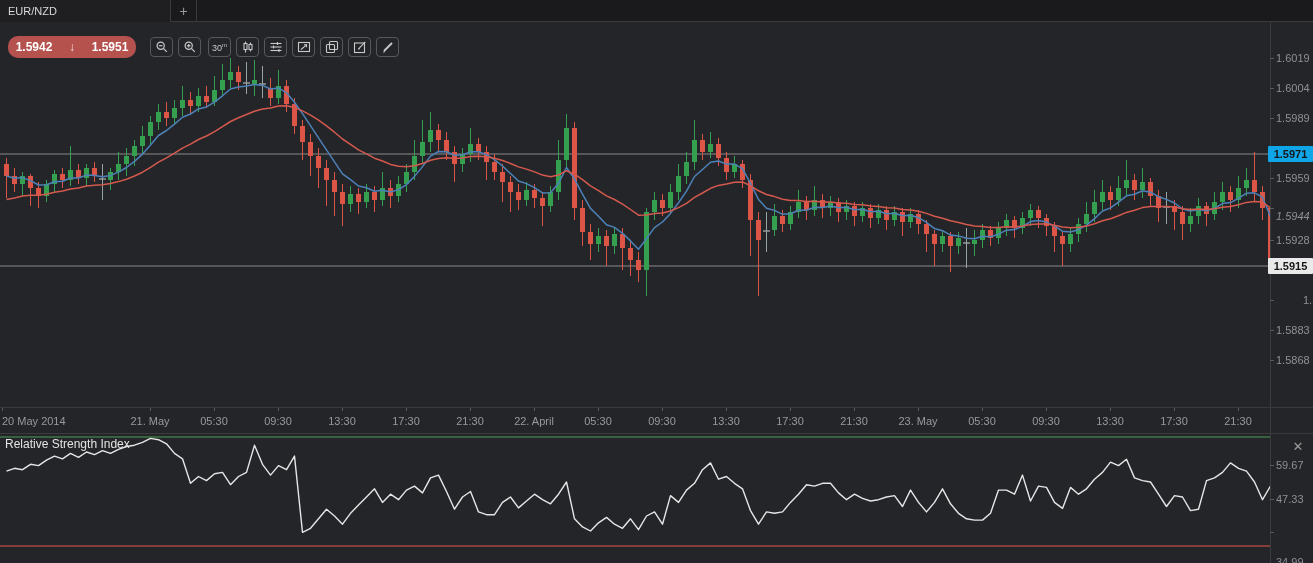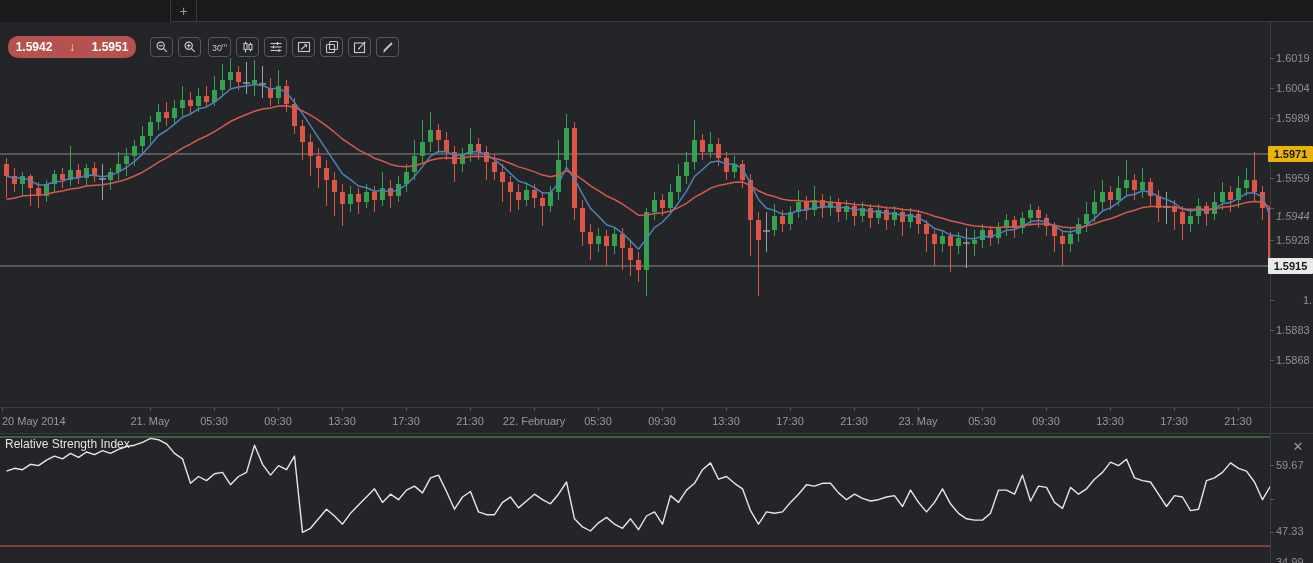--- a/index.html
+++ b/index.html
@@ -45,20 +45,23 @@
   .rsi-tick{position:absolute;left:1276px;color:#8e9094;font-size:11px;}
   .rsi-close{position:absolute;left:1290px;top:438px;width:16px;height:16px;color:#9a9a9a;font-size:13px;
        display:flex;align-items:center;justify-content:center;cursor:pointer;}
 </style>
 </head>
 <body>
 
 <div id="app">
 
   <div class="tabbar">
+    <div class="tab-active">
+      <span>EUR/NZD</span>
+    </div>
     <div class="newtab">
       <span>+</span>
     </div>
     <div class="tabbar-line"></div>
   </div>
 
   <svg id="chart-svg" width="1270" height="385" viewBox="0 0 1270 385">
       <line x1="0" y1="131.99999999999886" x2="1270" y2="131.99999999999886" stroke="#8a8a8a" stroke-width="1"></line>
       <line x1="0" y1="243.99999999999994" x2="1270" y2="243.99999999999994" stroke="#8a8a8a" stroke-width="1"></line>
       <line x1="6.5" y1="135.99999999999844" x2="6.5" y2="175.9999999999985" stroke="#dc5546" stroke-width="1"></line>
@@ -395,21 +398,21 @@
       <div class="price-label" style="top: 210px; font-style: italic;">1.5944</div>
       <div class="ptick" style="top: 208px;"></div>
       <div class="price-label" style="top: 234px;">1.5928</div>
       <div class="ptick" style="top: 240px;"></div>
       <div class="price-label" style="top: 294px; margin-left: 27px;">1.5898</div>
       <div class="ptick" style="top: 300px;"></div>
       <div class="price-label" style="top: 324px;">1.5883</div>
       <div class="ptick" style="top: 330px;"></div>
       <div class="price-label" style="top: 354px;">1.5868</div>
       <div class="ptick" style="top: 360px;"></div>
-      <div class="price-chip" style="top: 146px; background: #eab308;">1.5971</div>
+      <div class="price-chip" style="top: 146px; background: #0ea5e9;">1.5971</div>
       <div class="price-chip" style="top: 258px; background: rgb(233, 233, 233);">1.5915</div>
     </div>
 
   <div class="quote">
     <span class="sell">1.5942</span>
     <span class="dir">↓</span>
     <span class="buy">1.5951</span>
   </div>
 
   <div class="tbtn" style="left:150px">
@@ -501,21 +504,21 @@
       <div class="tlabel" style="left: 214px;">05:30</div>
       <div class="ttick" style="left: 214px;"></div>
       <div class="tlabel" style="left: 278px;">09:30</div>
       <div class="ttick" style="left: 278px;"></div>
       <div class="tlabel" style="left: 342px;">13:30</div>
       <div class="ttick" style="left: 342px;"></div>
       <div class="tlabel" style="left: 406px;">17:30</div>
       <div class="ttick" style="left: 406px;"></div>
       <div class="tlabel" style="left: 470px;">21:30</div>
       <div class="ttick" style="left: 470px;"></div>
-      <div class="tlabel" style="left: 534px;">22. February</div>
+      <div class="tlabel" style="left: 534px;">22. April</div>
       <div class="ttick" style="left: 534px;"></div>
       <div class="tlabel" style="left: 598px;">05:30</div>
       <div class="ttick" style="left: 598px;"></div>
       <div class="tlabel" style="left: 662px;">09:30</div>
       <div class="ttick" style="left: 662px;"></div>
       <div class="tlabel" style="left: 726px;">13:30</div>
       <div class="ttick" style="left: 726px;"></div>
       <div class="tlabel" style="left: 790px;">17:30</div>
       <div class="ttick" style="left: 790px;"></div>
       <div class="tlabel" style="left: 854px;">21:30</div>
@@ -540,19 +543,19 @@
       <line x1="0" y1="113" x2="1270" y2="113" stroke="#e4564a" stroke-width="1.2"></line>
       <polyline points="6.5,38.1 14.5,35.3 22.5,36.7 30.5,31.3 38.5,32.6 46.5,27.2 54.5,23.1 62.5,25.8 70.5,20.4 78.5,24.4 86.5,19.0 94.5,21.7 102.5,17.6 110.5,20.4 118.5,16.3 126.5,13.5 134.5,12.2 142.5,9.4 150.5,5.4 158.5,6.7 166.5,10.8 174.5,20.4 182.5,25.8 190.5,50.3 198.5,43.5 206.5,47.6 214.5,40.8 222.5,39.4 230.5,51.7 238.5,43.5 246.5,39.4 254.5,12.2 262.5,31.3 270.5,42.1 278.5,32.6 286.5,36.7 294.5,23.1 302.5,99.4 310.5,95.3 318.5,85.8 326.5,76.2 334.5,83.0 342.5,91.2 350.5,80.3 358.5,72.1 366.5,64.0 374.5,55.8 382.5,69.4 390.5,61.2 398.5,66.7 406.5,57.1 414.5,53.1 422.5,59.9 430.5,44.9 438.5,42.1 446.5,58.5 454.5,76.2 462.5,64.0 470.5,58.5 478.5,78.9 486.5,81.7 494.5,81.7 502.5,69.4 510.5,64.0 518.5,74.9 526.5,68.0 534.5,61.2 542.5,66.7 550.5,70.8 558.5,61.2 566.5,49.0 574.5,85.8 582.5,93.9 590.5,98.0 598.5,89.8 606.5,84.4 614.5,91.2 622.5,95.3 630.5,85.8 638.5,96.7 646.5,83.0 654.5,78.9 662.5,91.2 670.5,62.6 678.5,69.4 686.5,57.1 694.5,50.3 702.5,36.7 710.5,29.9 718.5,46.2 726.5,43.5 734.5,50.3 742.5,55.8 750.5,77.6 758.5,91.2 766.5,78.9 774.5,80.3 782.5,78.9 790.5,69.4 798.5,61.2 806.5,51.7 814.5,53.1 822.5,50.3 830.5,50.3 838.5,59.9 846.5,66.7 854.5,61.2 862.5,65.3 870.5,68.0 878.5,66.7 886.5,64.0 894.5,62.6 902.5,73.5 910.5,57.1 918.5,69.4 926.5,78.9 934.5,69.4 942.5,55.8 950.5,70.8 958.5,80.3 966.5,85.8 974.5,87.1 982.5,87.1 990.5,80.3 998.5,57.1 1006.5,57.1 1014.5,61.2 1022.5,42.1 1030.5,68.0 1038.5,53.1 1046.5,54.4 1054.5,69.4 1062.5,75.4 1070.5,54.4 1078.5,61.2 1086.5,55.8 1094.5,46.2 1102.5,39.4 1110.5,29.1 1118.5,32.6 1126.5,26.3 1134.5,44.9 1142.5,47.6 1150.5,49.0 1158.5,61.2 1166.5,73.5 1174.5,62.6 1182.5,64.0 1190.5,77.6 1198.5,76.2 1206.5,47.6 1214.5,44.9 1222.5,39.4 1230.5,29.9 1238.5,35.3 1246.5,38.1 1254.5,49.0 1262.5,66.7 1270.5,53.1 1278.5,74.9" fill="none" stroke="#e6e6e6" stroke-width="1.4" stroke-linejoin="round"></polyline>
     </svg>
   <div class="rsi-label">Relative Strength Index</div>
   <div class="rsi-close">
     <span>✕</span>
   </div>
   <div id="rsi-axis">
       <div class="rsi-tick" style="top: 459.149px;">59.67</div>
       <div class="ptick" style="top: 465.149px;"></div>
-      <div class="rsi-tick" style="top: 492.776px; margin-top: 32px;">47.33</div>
+      <div class="rsi-tick" style="top: 492.776px;">47.33</div>
       <div class="ptick" style="top: 498.776px;"></div>
       <div class="rsi-tick" style="top: 556px;">34.99</div>
       <div class="ptick" style="top: 532.402px;"></div>
     </div>
 
 </div>
 
 </body></html>

